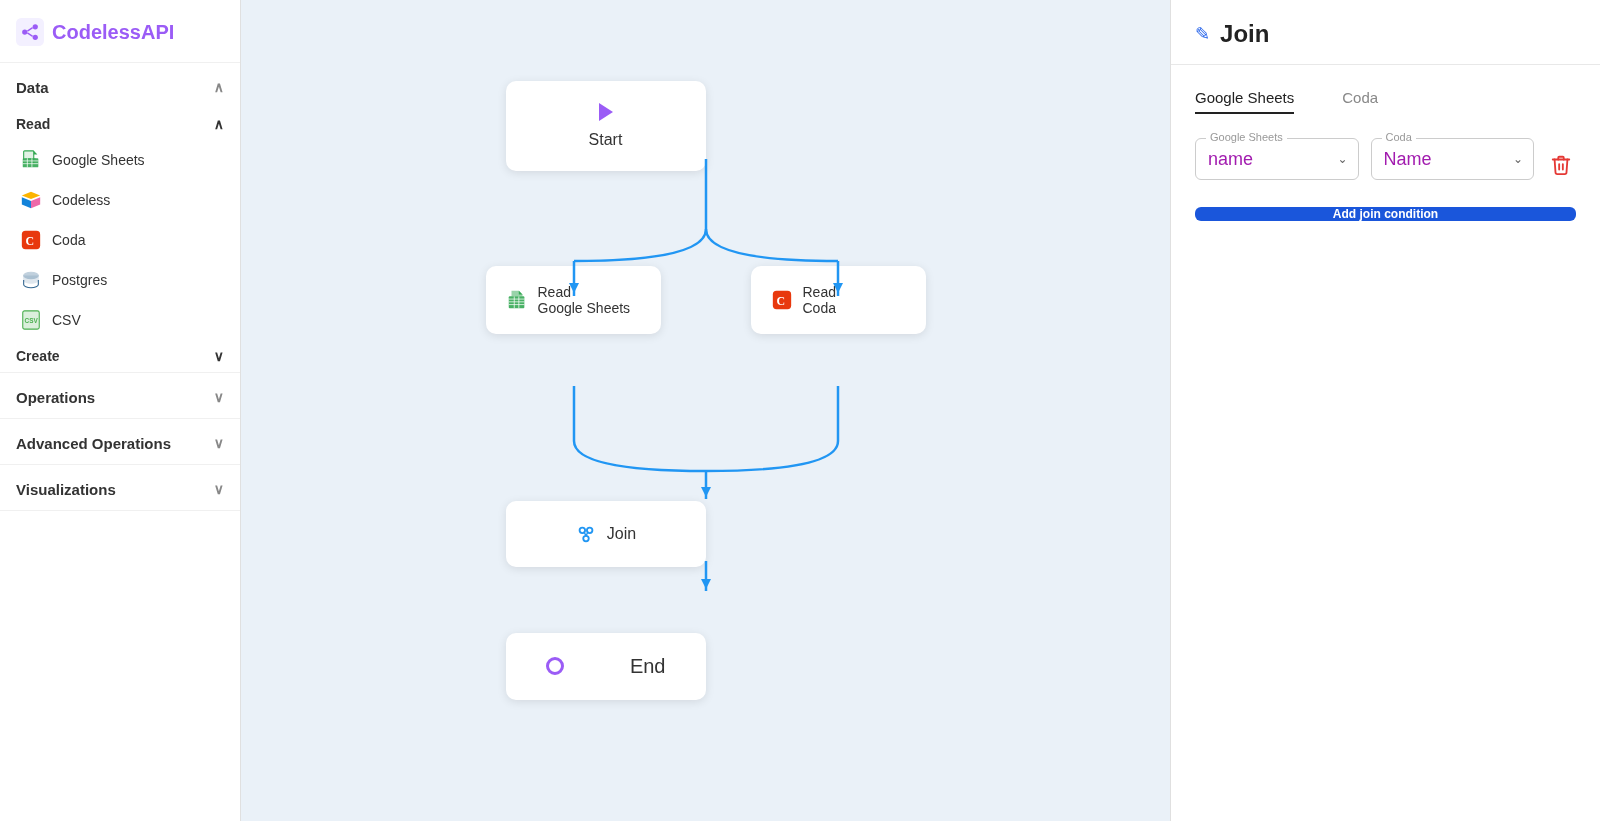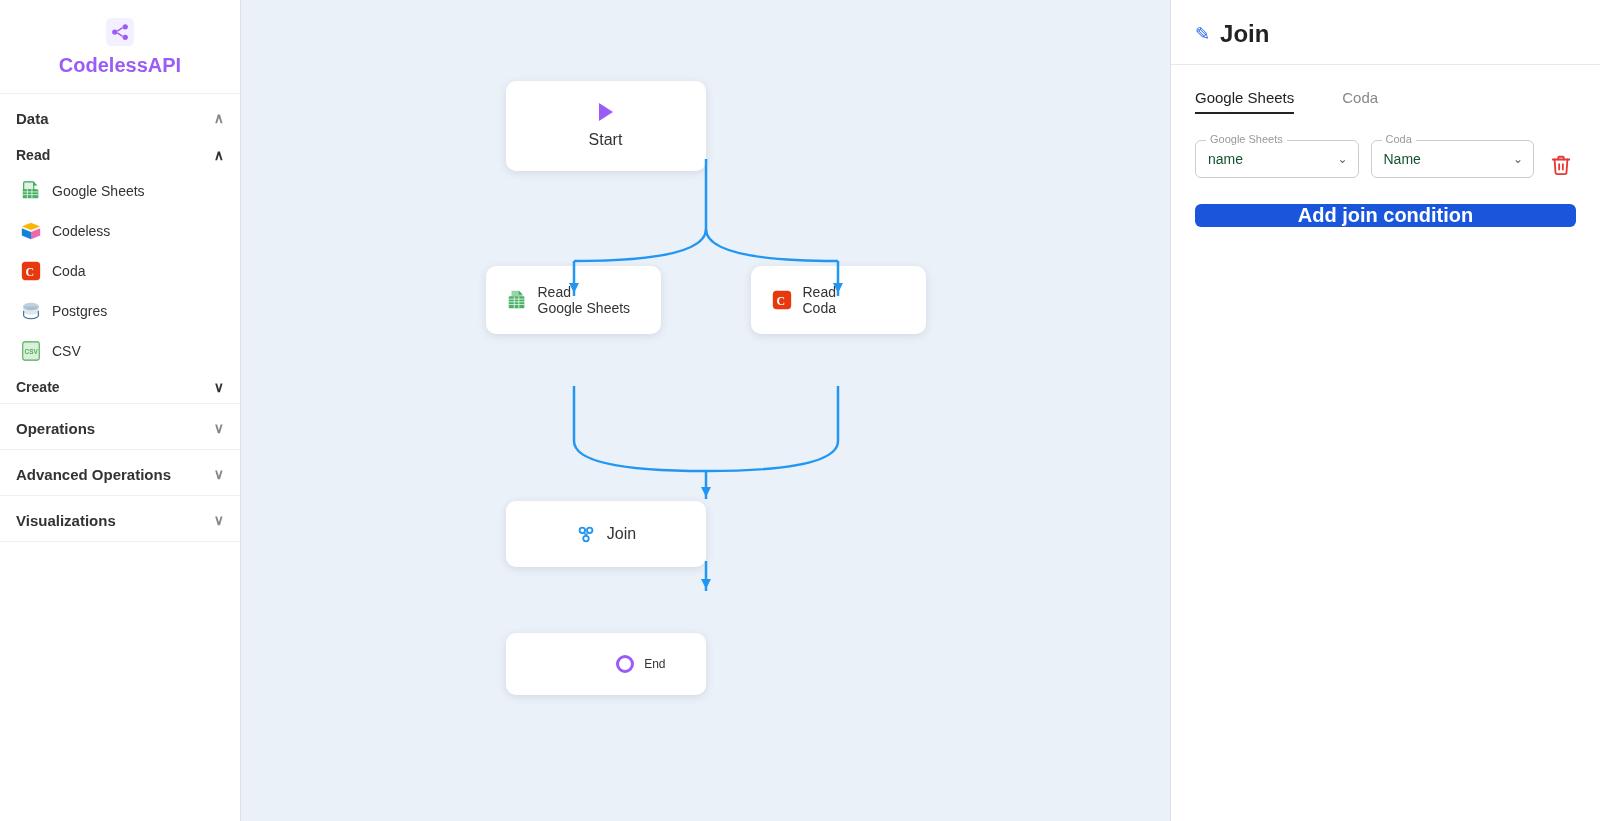--- a/index.html
+++ b/index.html
@@ -15,21 +15,20 @@
       flex-direction: column;
       overflow-y: auto;
       position: relative;
     }
     .sidebar-logo {
       padding: 18px 16px 16px 16px;
       border-bottom: 1px solid #f0f0f0;
       display: flex;
       align-items: center;
       gap: 8px;
-      flex-direction: column;
     }
     .logo-text {
       font-size: 20px;
       font-weight: 700;
       color: #222;
     }
     .logo-text span {
       color: #9b5cf6;
     }
     .sidebar-section {
@@ -157,22 +156,22 @@
       border-radius: 6px;
       background: #fff;
       padding: 0;
     }
     .select-wrapper select {
       width: 100%;
       padding: 10px 32px 10px 12px;
       border: none;
       outline: none;
       background: transparent;
-      font-size: 14px;
-      color: #14532d;
+      font-size: 18px;
+      color: #a21caf;
       appearance: none;
       cursor: pointer;
     }
     .select-legend {
       position: absolute;
       top: -8px;
       left: 10px;
       background: #fff;
       padding: 0 4px;
       font-size: 11px;
@@ -197,21 +196,21 @@
       display: flex;
       align-items: center;
       margin-top: 12px;
     }
     .add-condition-btn {
       width: 100%;
       background: #1a56db;
       color: #fff;
       border: none;
       border-radius: 6px;
-      font-size: 20px;
+      font-size: 12px;
       font-weight: 600;
       cursor: pointer;
       transition: background 0.15s;
     }
 
     
     .flow-diagram {
       position: relative;
       width: 560px;
       height: 720px;
@@ -290,25 +289,25 @@
       left: 50%;
       transform: translateX(-50%);
       top: 590px;
       background: #fff;
       border-radius: 10px;
       box-shadow: 0 2px 10px rgba(0,0,0,0.1);
       padding: 22px 40px;
       display: flex;
       align-items: center;
       gap: 10px;
-      font-size: 12px;
+      font-size: 20px;
       font-weight: 500;
       color: #333;
       width: 200px;
-      justify-content: flex-end;
+      justify-content: space-between;
     }
 
     
     .icon-play {
       width: 0;
       height: 0;
       border-top: 9px solid transparent;
       border-bottom: 9px solid transparent;
       border-left: 14px solid #9b5cf6;
     }

